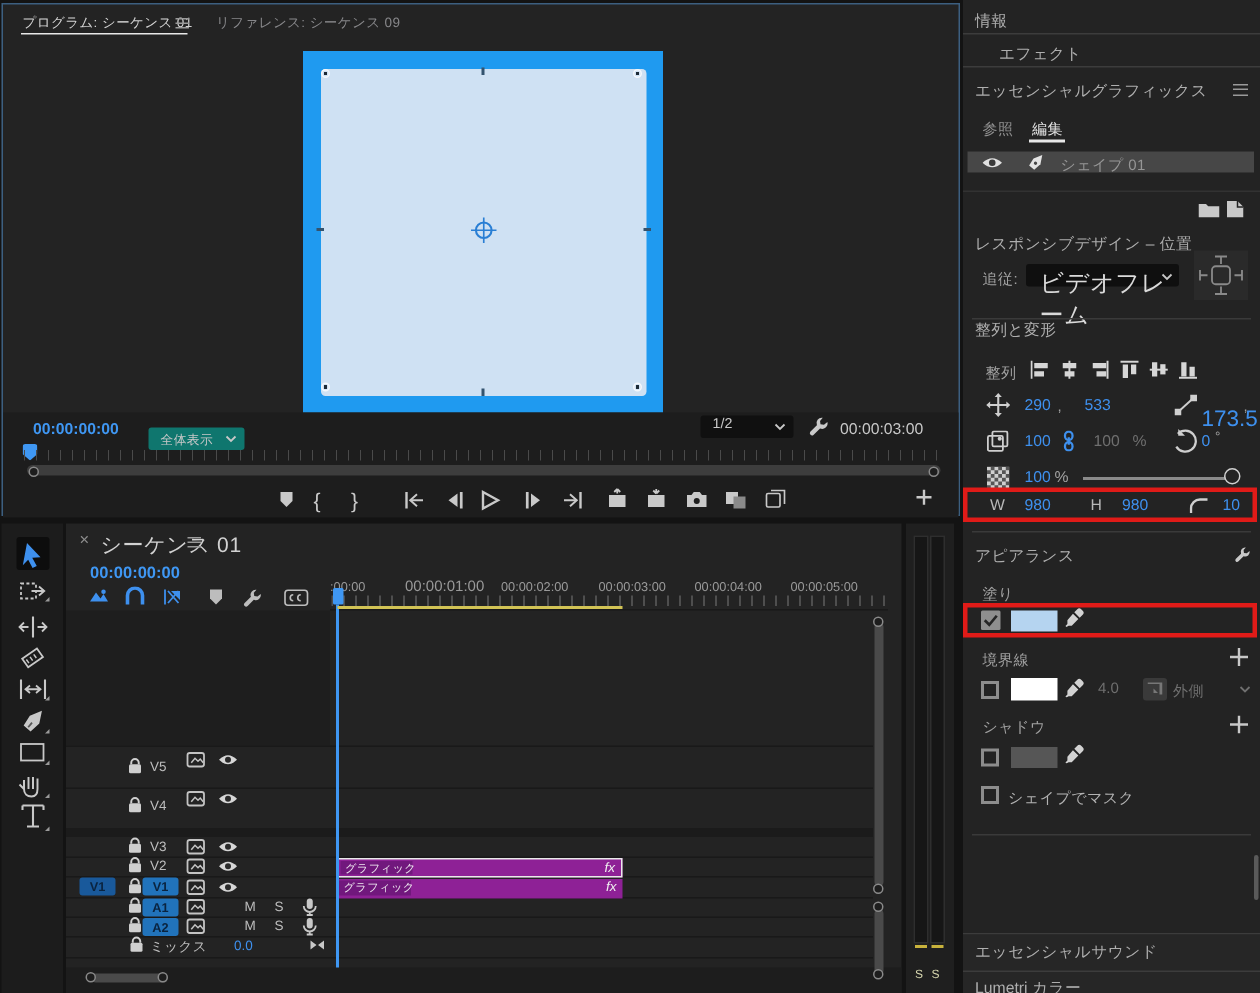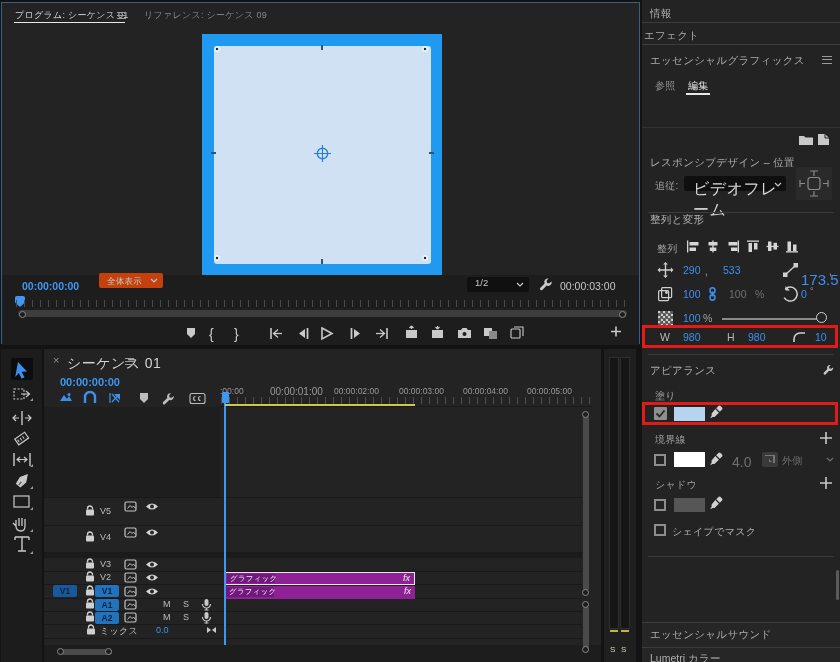--- a/index.html
+++ b/index.html
@@ -54,21 +54,21 @@
   <div class="abs" style="left:209px;top:149px;width:5px;height:2px;background:#33536e"></div>
   <div class="abs" style="left:427px;top:149px;width:5px;height:2px;background:#33536e"></div>
 
   <svg class="abs" style="left:311px;top:141px" width="19" height="19" viewBox="0 0 19 19">
     <circle cx="9.5" cy="9.5" r="5.2" fill="none" stroke="#2a7fd4" stroke-width="1.4"></circle>
     <path d="M9.5 1v17M1 9.5h17" stroke="#2a7fd4" stroke-width="1.1" fill="none"></path>
   </svg>
 
   <div class="abs" style="left:0;top:272px;width:637px;height:70px;background:#1d1d1d"></div>
   <div class="abs blue" style="left:20px;top:277px;font-size:10.5px;font-weight:bold;color:#3f97f3">00:00:00:00</div>
-  <div class="abs" style="left:97px;top:270px;width:64px;height:15px;background:#c2410c;border-radius:2px">
+  <div class="abs" style="left:97px;top:282px;width:64px;height:15px;background:#0f766e;border-radius:2px">
      <div class="abs jp" style="left:8px;top:3px;font-size:8.5px;color:#c8c8c8">全体表示</div>
      <svg class="abs" style="left:51px;top:5px" width="8" height="6">
           <path d="M1 1l3 3 3-3" stroke="#c8c8c8" stroke-width="1.2" fill="none"></path>
         </svg>
   </div>
   <div class="abs" style="left:465px;top:274px;width:62px;height:15px;background:#101010;border-radius:2px">
      <div class="abs" style="left:8px;top:0;font-size:9.5px;color:#c8c8c8">1/2</div>
      <svg class="abs" style="left:49px;top:5px" width="8" height="6">
           <path d="M1 1l3 3 3-3" stroke="#c8c8c8" stroke-width="1.2" fill="none"></path>
         </svg>
@@ -321,30 +321,43 @@
   <div class="abs" style="left:16px;top:8px;width:10px;height:272px;background:#161616;border:1px solid #2e2e2e"></div>
   <div class="abs" style="left:6px;top:281px;width:8px;height:2px;background:#c8b23c"></div>
   <div class="abs" style="left:17px;top:281px;width:8px;height:2px;background:#c8b23c"></div>
   <div class="abs" style="left:6px;top:296px;font-size:8px;color:#d8d8b0">S</div>
   <div class="abs" style="left:17px;top:296px;font-size:8px;color:#d8d8b0">S</div>
 </div>
 
 <div class="abs" id="rp">
   <div class="abs hdr jp" style="left:8px;top:7px">情報</div>
   <div class="abs divider" style="left:0;top:22px;width:198px;background:#3c3c3c"></div>
-  <div class="abs hdr jp" style="left:2px;top:29px">エフェクト</div>
+  <div class="abs hdr jp" style="left:24px;top:29px">エフェクト</div>
   <div class="abs divider" style="left:0;top:44px;width:198px;background:#3c3c3c"></div>
   <div class="abs hdr jp" style="left:8px;top:54px">エッセンシャルグラフィックス</div>
   <div class="abs" style="left:180px;top:56px;width:10px;height:8px;border-top:1.5px solid #9a9a9a;border-bottom:1.5px solid #9a9a9a">
         <div style="height:3px;border-bottom:1.5px solid #9a9a9a"></div>
       </div>
   <div class="abs lbl jp" style="left:13px;top:79px;color:#909090">参照</div>
   <div class="abs lbl jp" style="left:46px;top:79px;color:#e4e4e4">編集</div>
   <div class="abs" style="left:44px;top:93px;width:24px;height:1.5px;background:#e8e8e8"></div>
 
+  <div class="abs" style="left:3px;top:101px;width:191px;height:14px;background:#474747">
+    <svg class="abs" style="left:10px;top:3px" width="13" height="9" viewBox="0 0 13 9">
+          <path d="M0 4.5Q6.5 -1.5 13 4.5Q6.5 10.5 0 4.5z" fill="#e0e0e0"></path>
+          <circle cx="6.5" cy="4.5" r="2.2" fill="#3a3a3a"></circle>
+        </svg>
+    <svg class="abs" style="left:40px;top:1px" width="13" height="12" viewBox="0 0 13 12">
+          <g transform="rotate(40 6 6)">
+            <path d="M6 0l3 5.5-.8 5.5H3.8L3 5.5z" fill="#e4e4e4"></path>
+            <circle cx="6" cy="7" r="1.1" fill="#474747"></circle>
+          </g>
+        </svg>
+    <div class="abs jp" style="left:62px;top:2px;font-size:10px;color:#969696">シェイプ 01</div>
+  </div>
   <div class="abs divider" style="left:0;top:127px;width:198px;background:#323232"></div>
 
   <svg class="abs" style="left:157px;top:135px" width="14" height="10" viewBox="0 0 14 10">
         <path d="M0 1h5l1.5 1.5H14V10H0z" fill="#c9c9c9"></path>
       </svg>
   <svg class="abs" style="left:176px;top:134px" width="11" height="11" viewBox="0 0 11 11">
         <path d="M0 0h7l4 4v7H0z" fill="#c9c9c9"></path>
         <path d="M7 0v4h4" fill="none" stroke="#232323" stroke-width="1"></path>
       </svg>
 
@@ -478,21 +491,21 @@
 
   <div class="abs lbl jp" style="left:13px;top:433px">境界線</div>
   <svg class="abs" style="left:178px;top:432px" width="12" height="12">
         <path d="M6 0v12M0 6h12" stroke="#c8c8c8" stroke-width="1.6"></path>
       </svg>
   <div class="abs cb" style="left:12px;top:454px"></div>
   <div class="abs swatch" style="left:32px;top:452px;background:#ffffff;height:15px"></div>
   <svg class="abs eyed" style="left:68px;top:452px" width="13" height="13" viewBox="0 0 13 13">
         <path d="M8.2 1.2a1.8 1.8 0 0 1 2.6 0l1 1a1.8 1.8 0 0 1 0 2.6l-2 2-3.6-3.6zM5.3 4.1l3.6 3.6-4.4 4.4H2.4L1 13l-.7-.7 1.3-1.3V8.5z" fill="#d2d2d2"></path>
       </svg>
-  <div class="abs dim" style="left:90px;top:454px;font-size:14px">4.0</div>
+  <div class="abs dim" style="left:90px;top:454px;font-size:10px">4.0</div>
   <div class="abs" style="left:120px;top:452px;width:16px;height:15px;background:#3a3a3a;border-radius:2px">
     <svg class="abs" style="left:3px;top:3px" width="10" height="9">
           <path d="M0 0h9v8" fill="none" stroke="#777" stroke-width="2"></path>
           <path d="M4 4l3 3h-3z" fill="#777"></path>
         </svg>
   </div>
   <div class="abs dim jp" style="left:140px;top:454px;font-size:10px">外側</div>
   <svg class="abs" style="left:184px;top:457px" width="8" height="6">
         <path d="M1 1l3 3 3-3" stroke="#6f6f6f" stroke-width="1.2" fill="none"></path>
       </svg>

